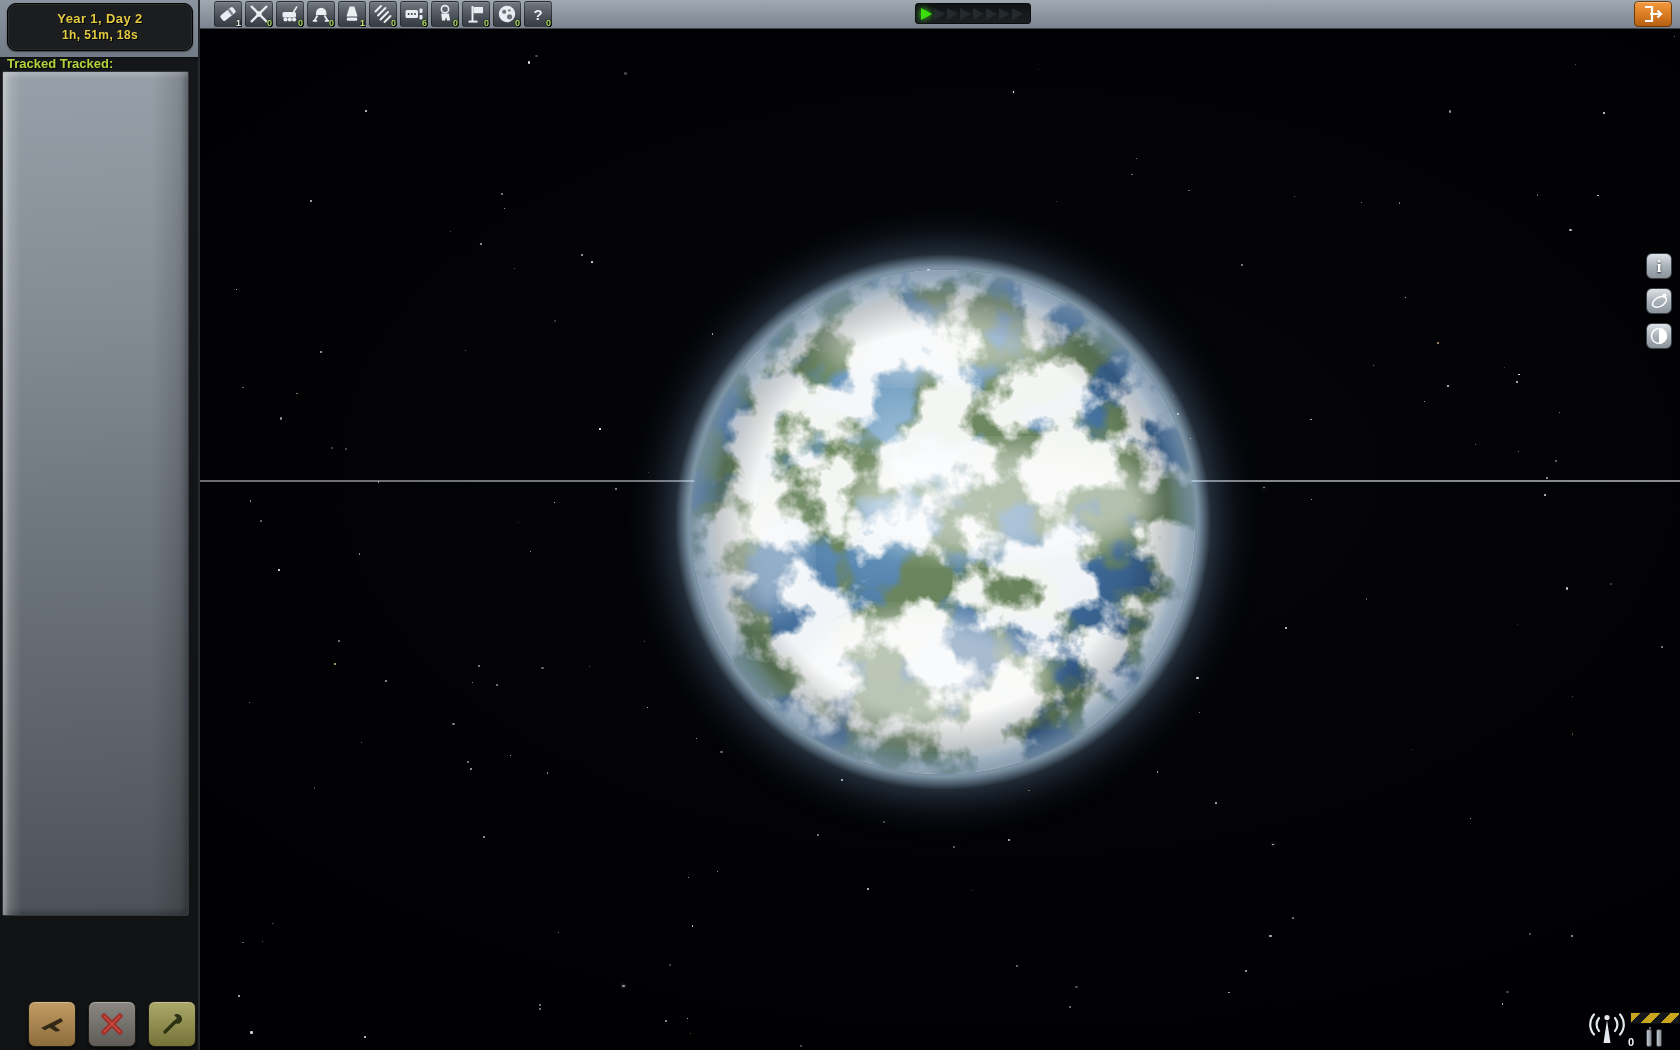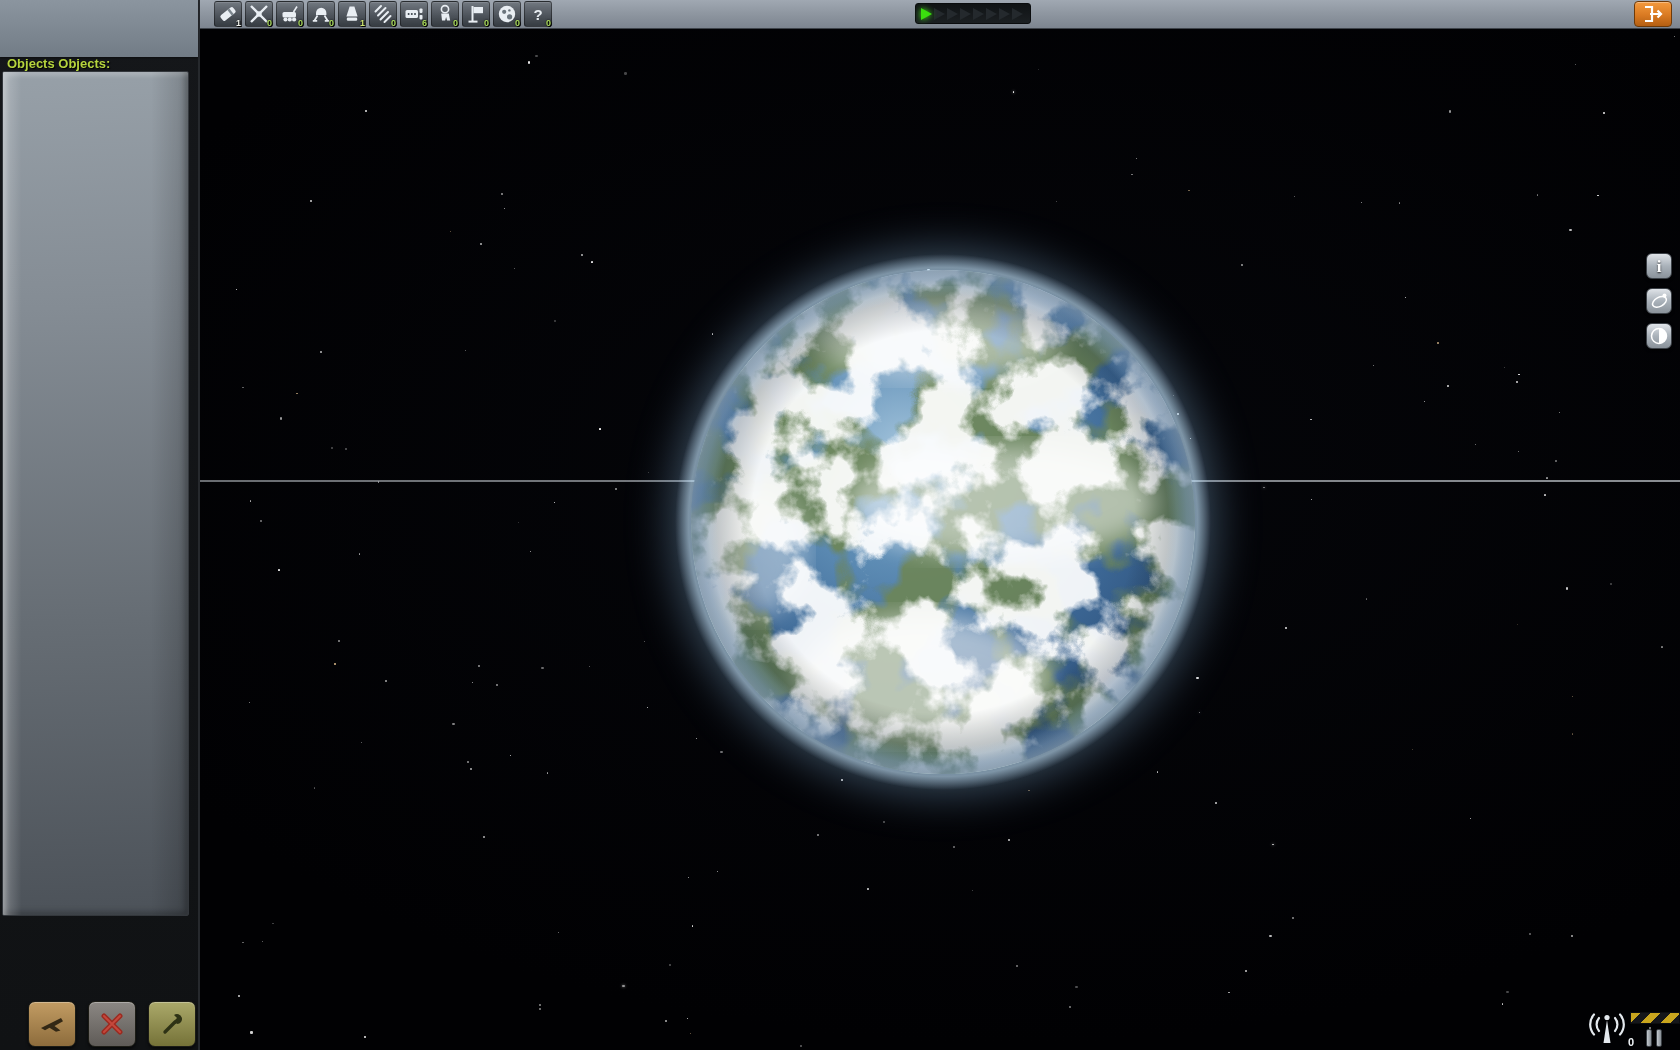--- a/index.html
+++ b/index.html
@@ -451,21 +451,25 @@
     <div id="exit-button">
       <svg width="24" height="20" viewBox="0 0 24 20">
         <path d="M4 3 h7 v14 H4" fill="none" stroke="#fff" stroke-width="2.2"></path>
         <path d="M9 10 h11 M16.5 6.5 L20 10 l-3.5 3.5" fill="none" stroke="#fff" stroke-width="2.2"></path>
       </svg>
     </div>
   </div>
 
   <div id="sidebar">
     <div id="sidebar-header"></div>
-    <div id="tracked-label">Objects Objects:</div>
+    <div id="time-panel">
+      <div class="date">Year 1, Day 2</div>
+      <div class="clock">1h, 51m, 18s</div>
+    </div>
+    <div id="tracked-label">Tracked Tracked:</div>
     <div id="tracked-list"></div>
 
     <div class="action-btn" id="fly-button">
       <svg width="28" height="26" viewBox="0 0 28 26">
         <path d="M3 17 L23 7 l2 3.2 L16.5 15 l6 4.5 -4.5 1.3 -6.5-4 -4.5 2.4 Z" fill="#332815"></path>
       </svg>
     </div>
     <div class="action-btn" id="terminate-button">
       <svg width="26" height="26" viewBox="0 0 26 26">
         <path d="M5 5 L21 21 M21 5 L5 21" stroke="#9c2a20" stroke-width="5" stroke-linecap="round"></path>

